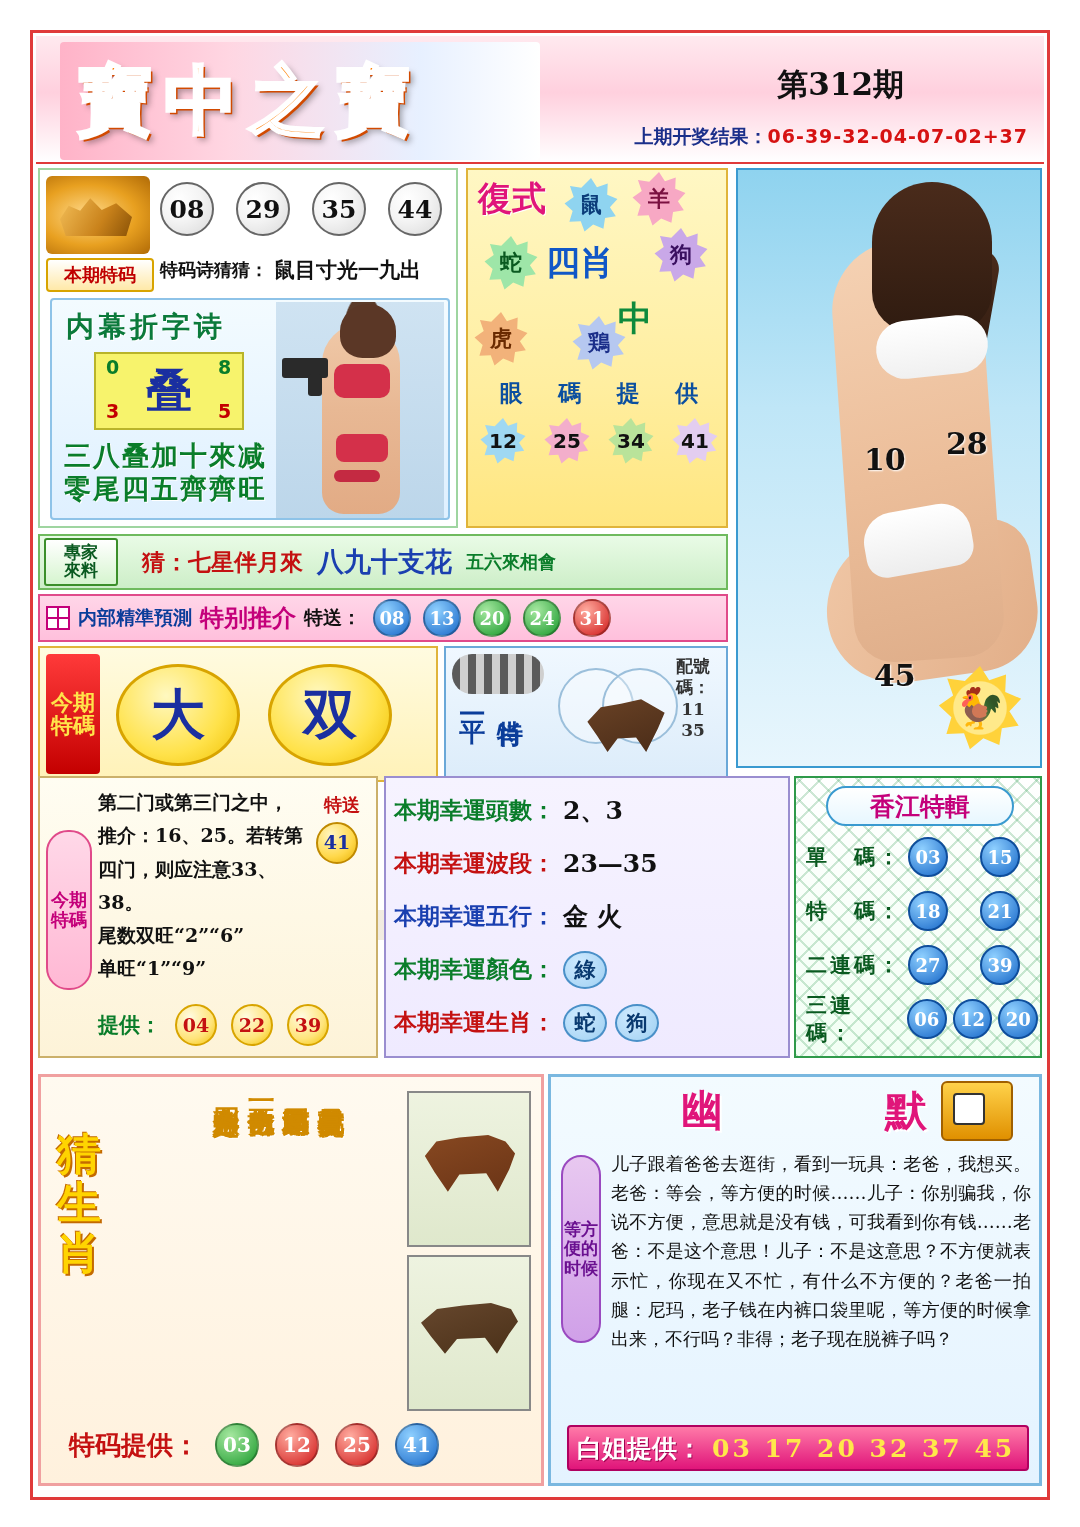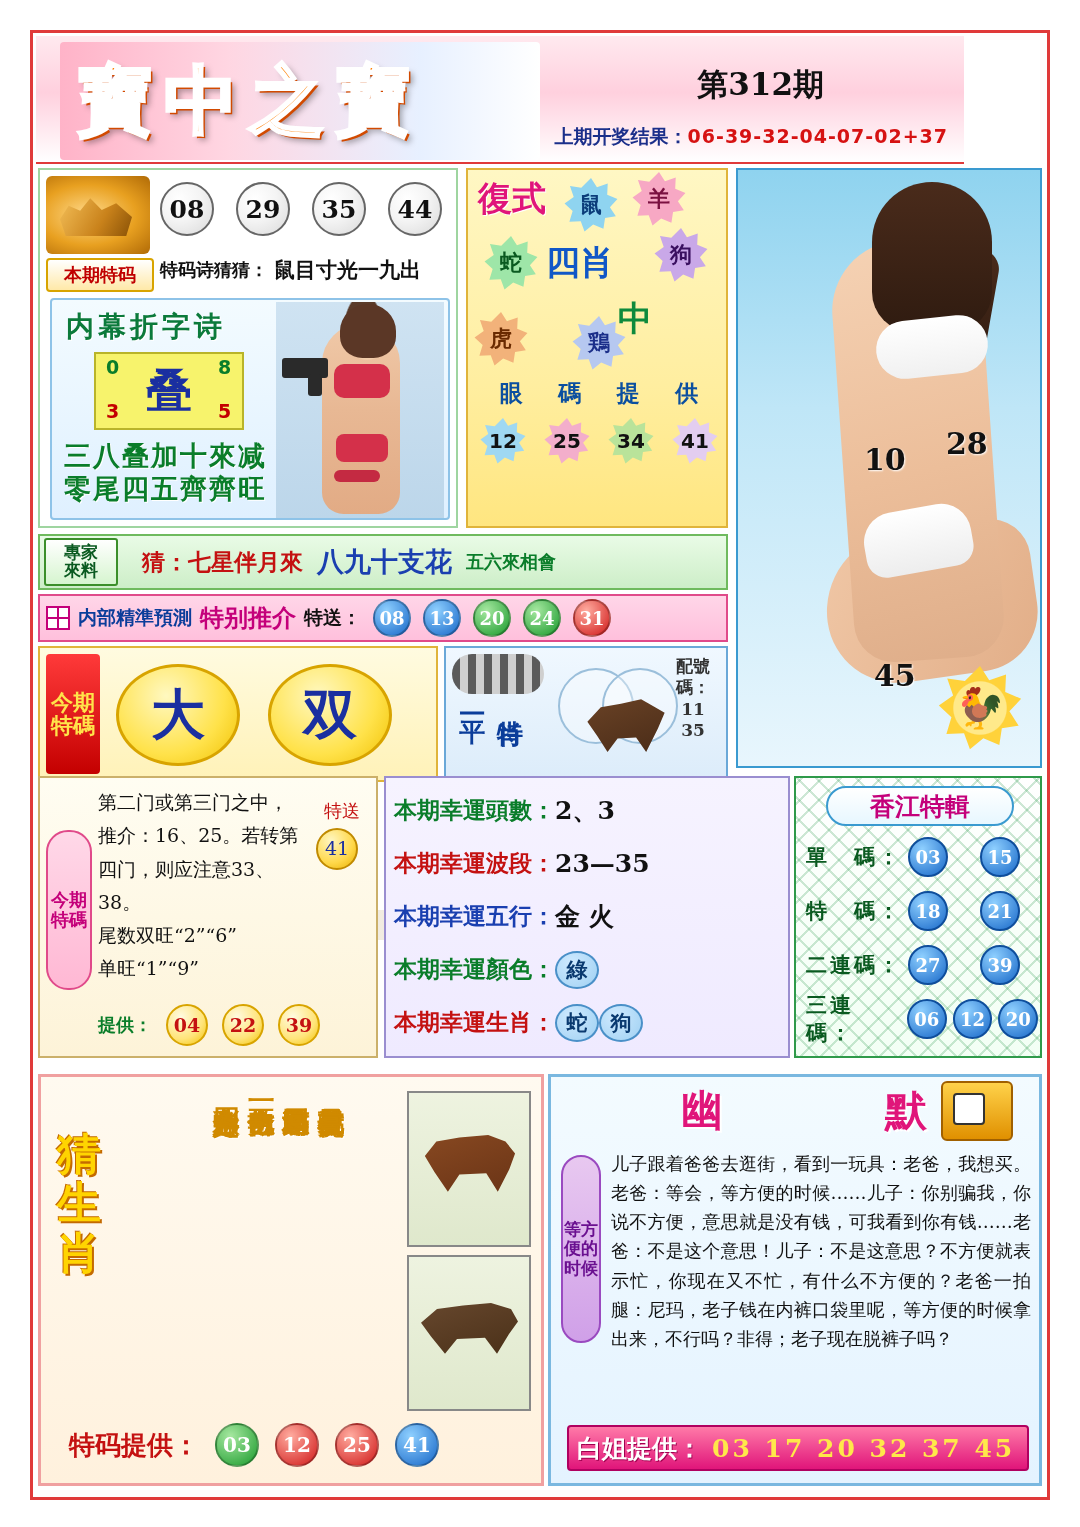--- a/index.html
+++ b/index.html
@@ -27,21 +27,21 @@
   }
   .inner {
     position: absolute;
     left: 36px; top: 36px;
     width: 1008px; height: 1458px;
   }
 
   
   .header {
     position: absolute; left: 0; top: 0;
-    width: 928px; height: 128px;
+    width: 1008px; height: 128px;
     background: linear-gradient(180deg,#ffe9ef 0%, #ffd0de 45%, #ffffff 100%);
     border-bottom: 2px solid #e03a3a;
   }
   .logo-box {
     position: absolute; left: 24px; top: 6px;
     width: 480px; height: 118px;
     background: linear-gradient(90deg,#ffb3c8 0%, #ffd6e2 35%, #e7f0ff 75%, #ffffff 100%);
     border-radius: 4px;
   }
   .logo-text {
@@ -434,54 +434,55 @@
     background: linear-gradient(180deg,#ffd8e8,#ffb8d4);
     border: 2px solid #e04a8a; border-radius: 22px;
     color:#c4007a; font-weight:bold; font-size: 18px; line-height:1.12;
     font-family:"DejaVu Serif","Liberation Serif",serif;
     display:flex; align-items:center; justify-content:center; text-align:center;
   }
   .p2a-body {
     position:absolute; left: 58px; top: 8px; width: 218px;
     font-size: 19px; color:#111; line-height: 1.75;
     font-family:"DejaVu Serif","Liberation Serif",serif;
+    font-weight:bold;
   }
   .p2a-side {
-    position:absolute; right: 8px; top: 22px; width: 52px; text-align:center;
-    font-size: 18px; font-weight:normal; color:#c41111;
+    position:absolute; right: 8px; top: 16px; width: 52px; text-align:center;
+    font-size: 18px; font-weight:bold; color:#c41111;
     font-family:"DejaVu Serif","Liberation Serif",serif; line-height:1.2;
   }
   .p2a-side .ball41 {
     margin-top: 6px; width: 42px; height: 42px; border-radius:50%;
     background: radial-gradient(circle at 34% 28%, #fff6c0,#ffd84a 60%,#e8b000);
     border:2px solid #c08a00;
     display:flex; align-items:center; justify-content:center;
     font-size: 19px; color:#1a2fa0;
   }
   .p2a-foot {
     position:absolute; left: 58px; bottom: 10px; display:flex; align-items:center; gap: 14px;
   }
-  .p2a-foot .lab { font-size: 18px; font-weight:bold; color:#0a7d2a;
+  .p2a-foot .lab { font-size: 21px; font-weight:bold; color:#0a7d2a;
     font-family:Liberation Serif, serif;}
   .ballsm {
     width: 42px; height: 42px; border-radius:50%;
     display:flex; align-items:center; justify-content:center;
     font-size: 19px; font-weight:bold; color:#c41111;
     border: 2px solid #d8a400;
     background: radial-gradient(circle at 34% 28%, #fffbe0,#ffe47a 60%,#f2c200);
     font-family:"DejaVu Serif","Liberation Serif",serif;
   }
 
   .p2b {
     position:absolute; left: 348px; top: 0; width: 406px; height: 282px;
     background: linear-gradient(180deg,#f6f3ff,#efeaff);
     border: 2px solid #9a8ed0;
     padding: 6px 8px;
   }
-  .lucky-row { display:flex; align-items:center; height: 53px; }
+  .lucky-row { display:flex; align-items:center; height: 53px; gap: 8px; }
   .lucky-label {
     font-size: 23px; font-weight:bold;
     font-family:"DejaVu Serif","Liberation Serif",serif;
   }
   .lk1 { color:#0a7d2a; } .lk2 { color:#c41111; } .lk3 { color:#1a3fb0; }
   .lk4 { color:#0a7d2a; } .lk5 { color:#c41111; }
   .lucky-val {
     font-size: 25px; font-weight:bold; color:#111;
     font-family:"DejaVu Serif","Liberation Serif",serif;
   }

